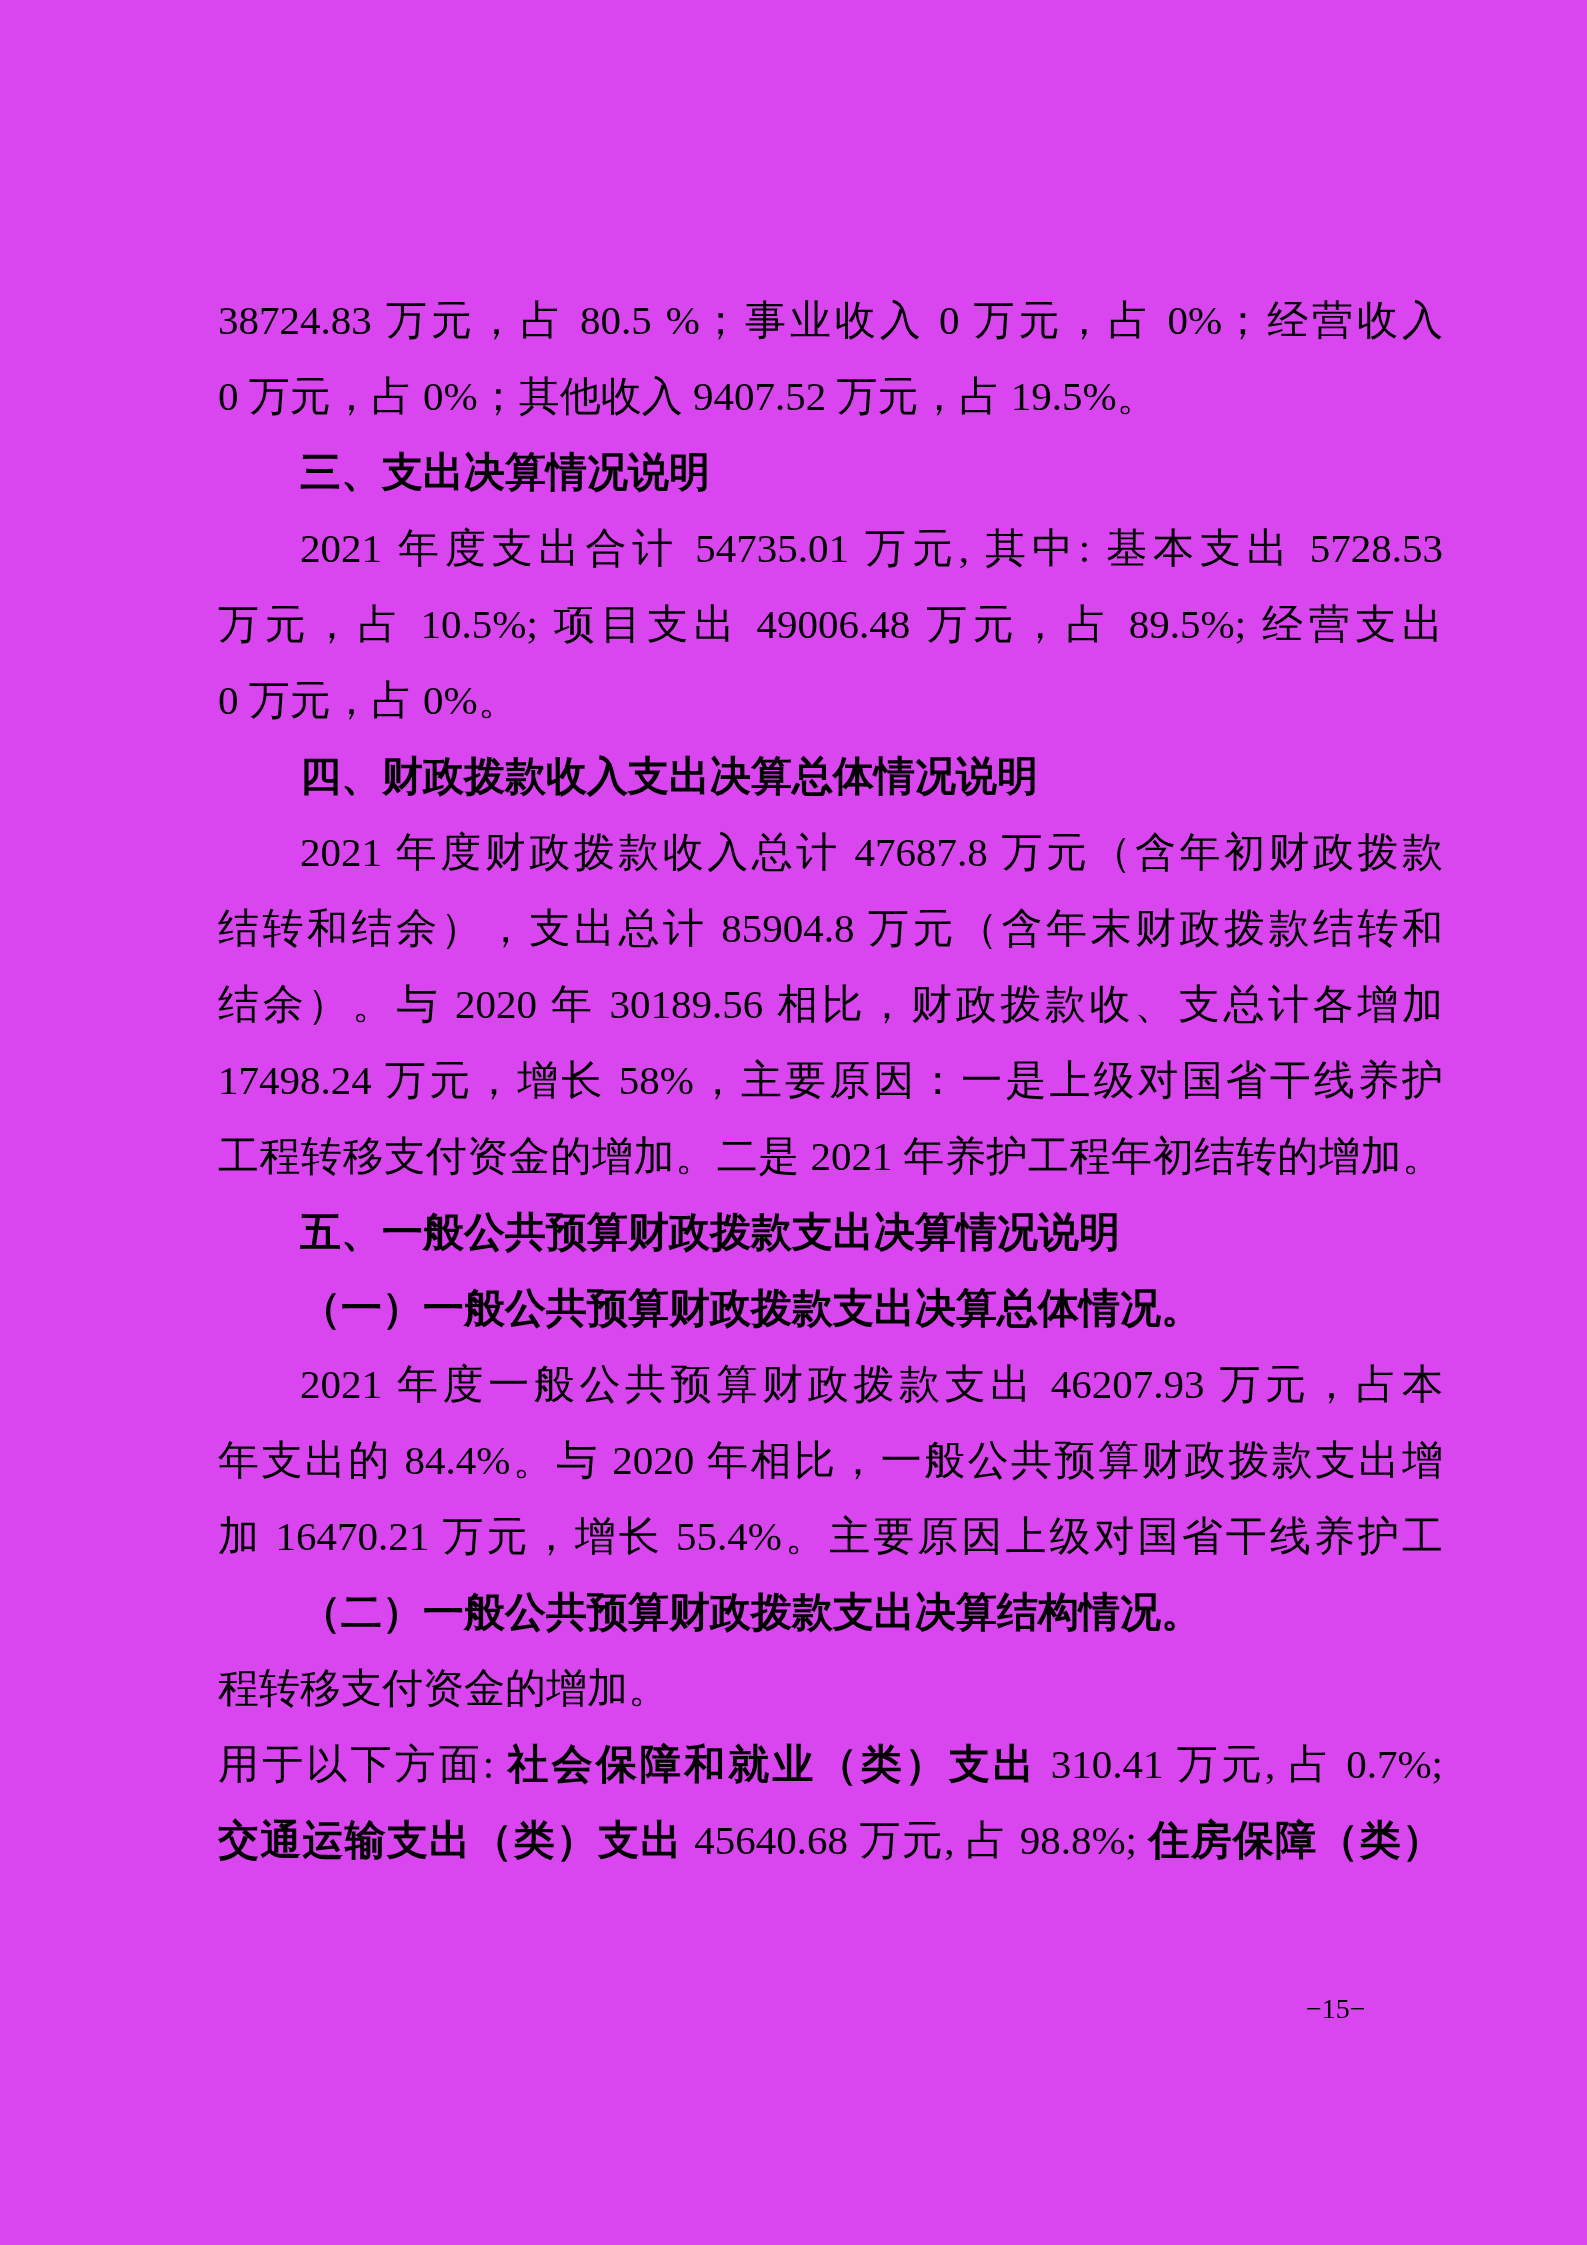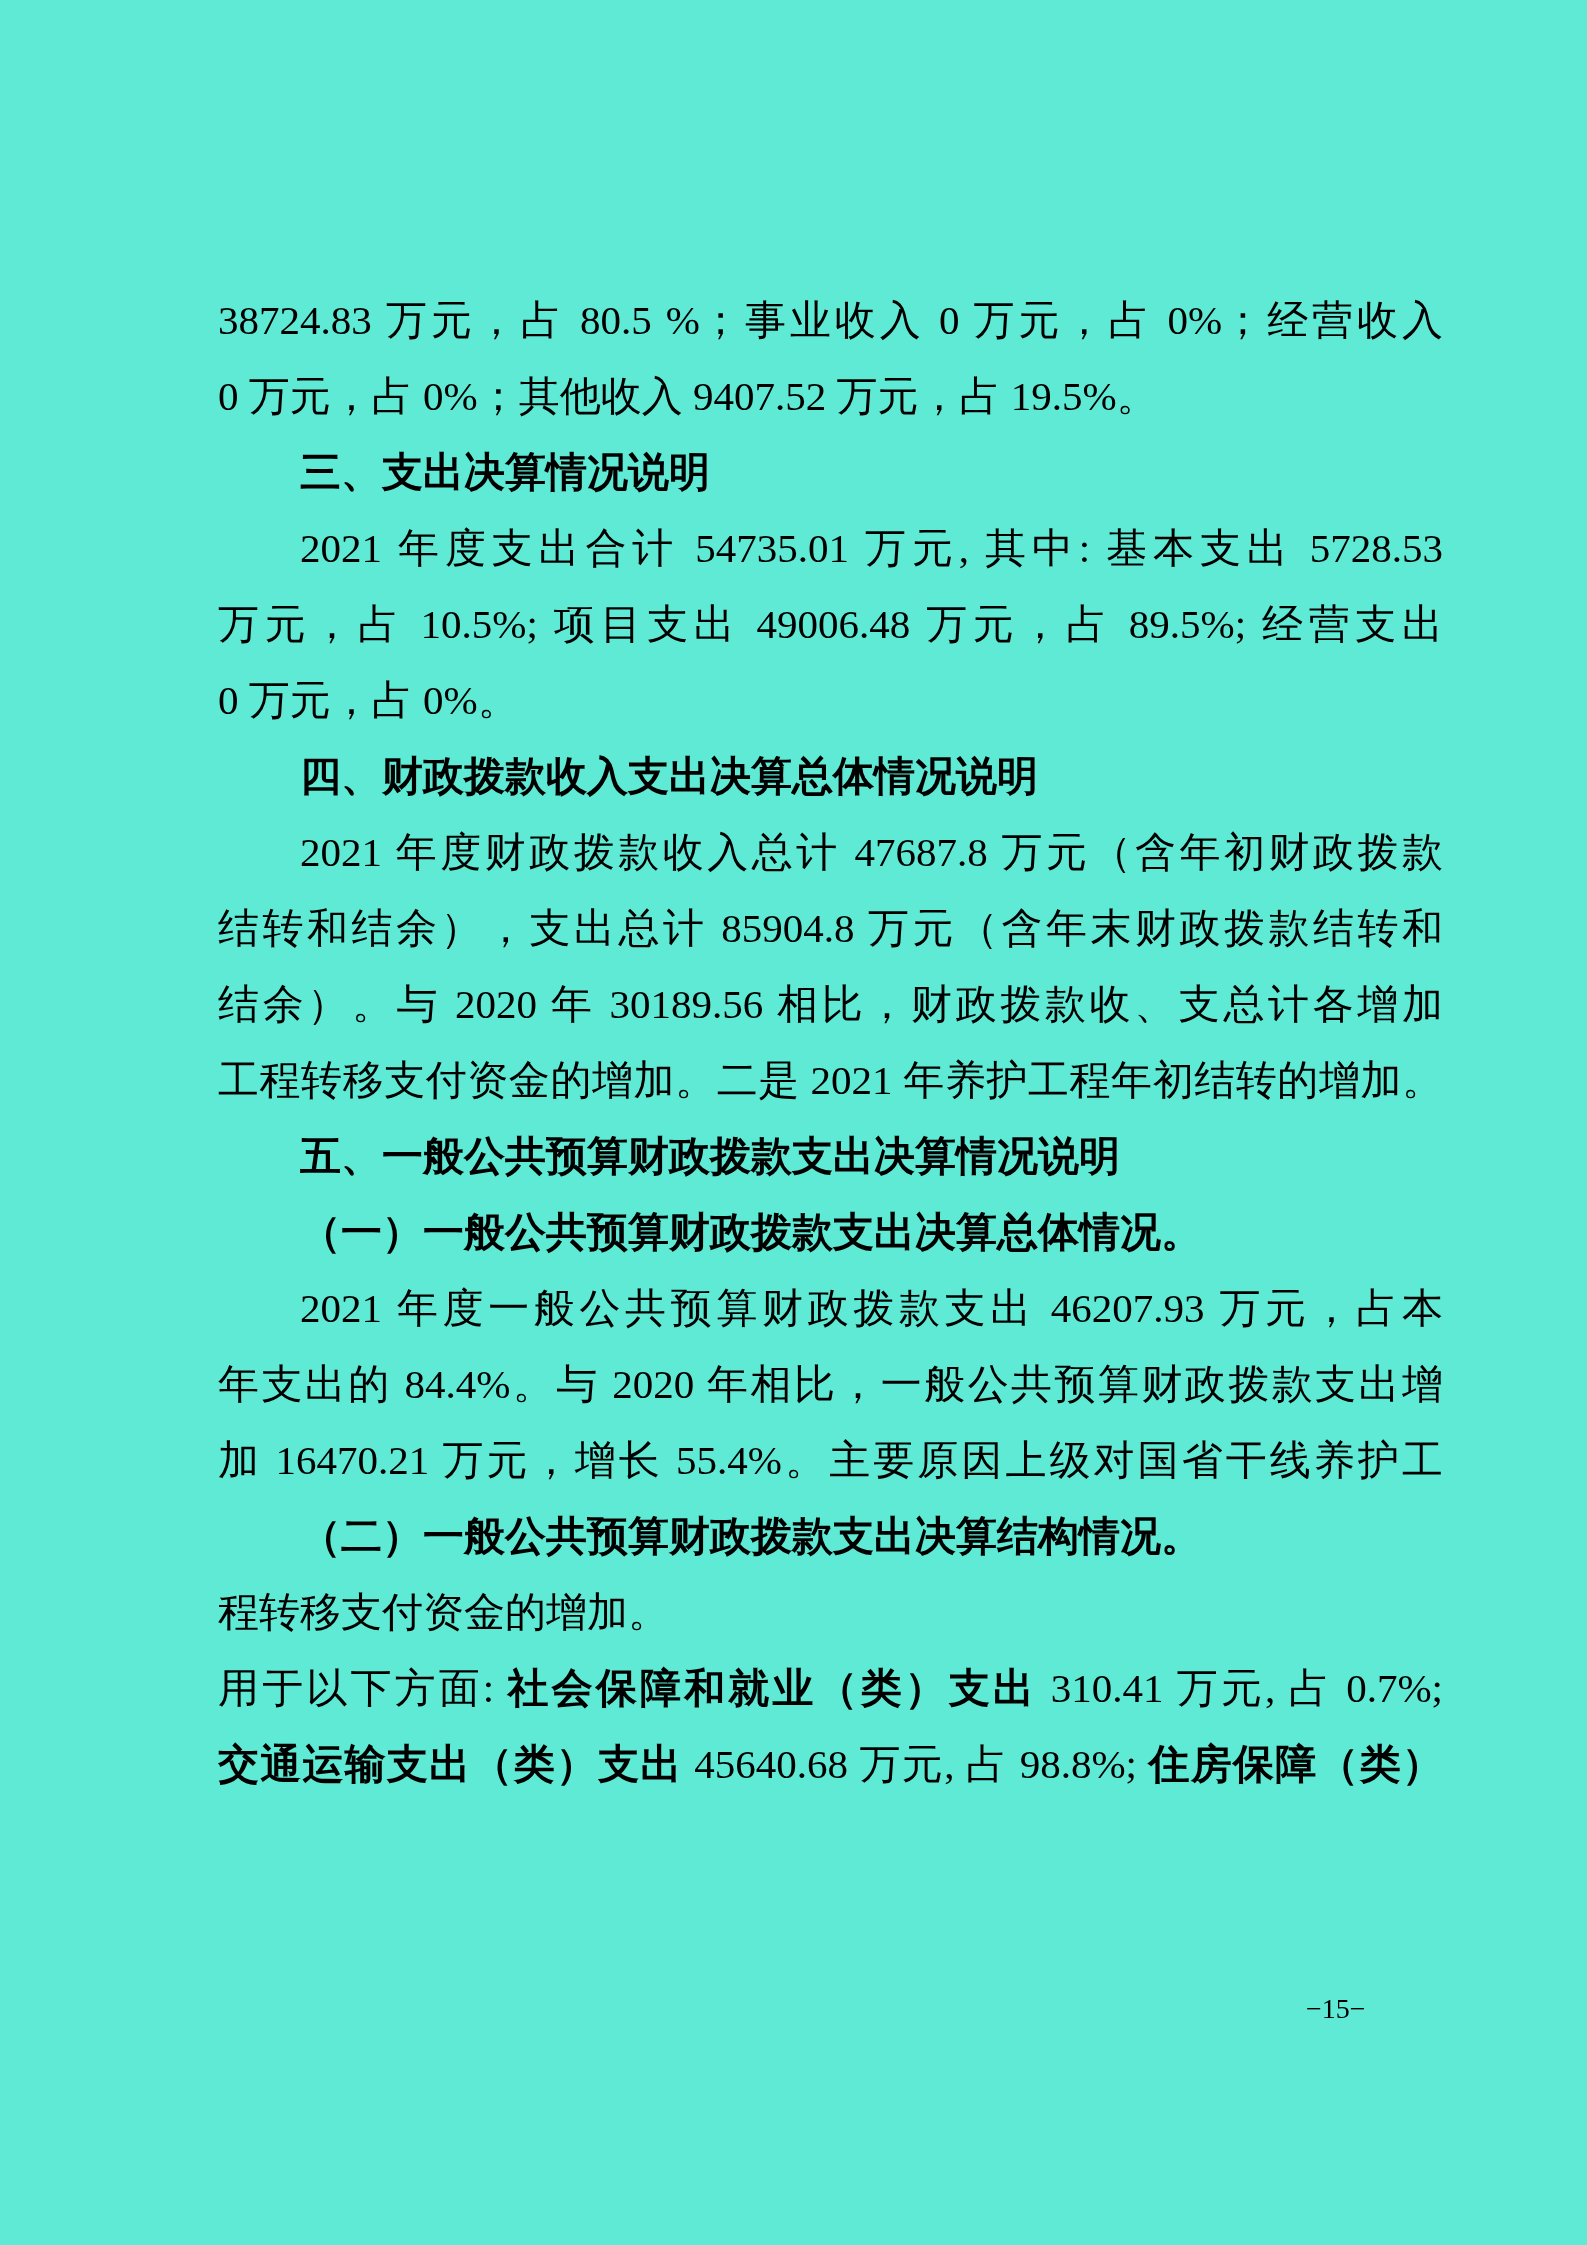--- a/index.html
+++ b/index.html
@@ -1,20 +1,20 @@
 <!DOCTYPE html>
 <html><head>
 <meta charset="utf-8">
 <style>
   html, body { margin: 0; padding: 0; background: #e9e9e9; }
   .page {
     position: relative;
     width: 1587px;
     height: 2245px;
-    background: #5eead4;
+    background: #d946ef;
     overflow: hidden;
     color: #000000;
     font-family: "Liberation Serif", "DejaVu Serif", serif;
   }
   .doc {
     position: absolute;
     left: 218px;
     top: 282px;
     width: 1225px;
     font-size: 41px;
@@ -64,20 +64,21 @@
 
     <div class="ln jf ind">2021 年度支出合计 54735.01 万元, 其中: 基本支出 5728.53</div>
     <div class="ln jf">万元，占 10.5%; 项目支出 49006.48 万元，占 89.5%; 经营支出</div>
     <div class="ln">0 万元，占 0%。</div>
 
     <div class="ln hd ind">四、财政拨款收入支出决算总体情况说明</div>
 
     <div class="ln jf ind">2021 年度财政拨款收入总计 47687.8 万元（含年初财政拨款</div>
     <div class="ln jf">结转和结余），支出总计 85904.8 万元（含年末财政拨款结转和</div>
     <div class="ln jf">结余）。与 2020 年 30189.56 相比，财政拨款收、支总计各增加</div>
+    <div class="ln jf">17498.24 万元，增长 58%，主要原因：一是上级对国省干线养护</div>
     <div class="ln jf">工程转移支付资金的增加。二是 2021 年养护工程年初结转的增加。</div>
 
     <div class="ln hd ind">五、一般公共预算财政拨款支出决算情况说明</div>
 
     <div class="ln sh ind">（一）一般公共预算财政拨款支出决算总体情况。</div>
 
     <div class="ln jf ind">2021 年度一般公共预算财政拨款支出 46207.93 万元，占本</div>
     <div class="ln jf">年支出的 84.4%。与 2020 年相比，一般公共预算财政拨款支出增</div>
     <div class="ln jf">加 16470.21 万元，增长 55.4%。主要原因上级对国省干线养护工</div>
     <div class="ln sh ind">（二）一般公共预算财政拨款支出决算结构情况。</div>

